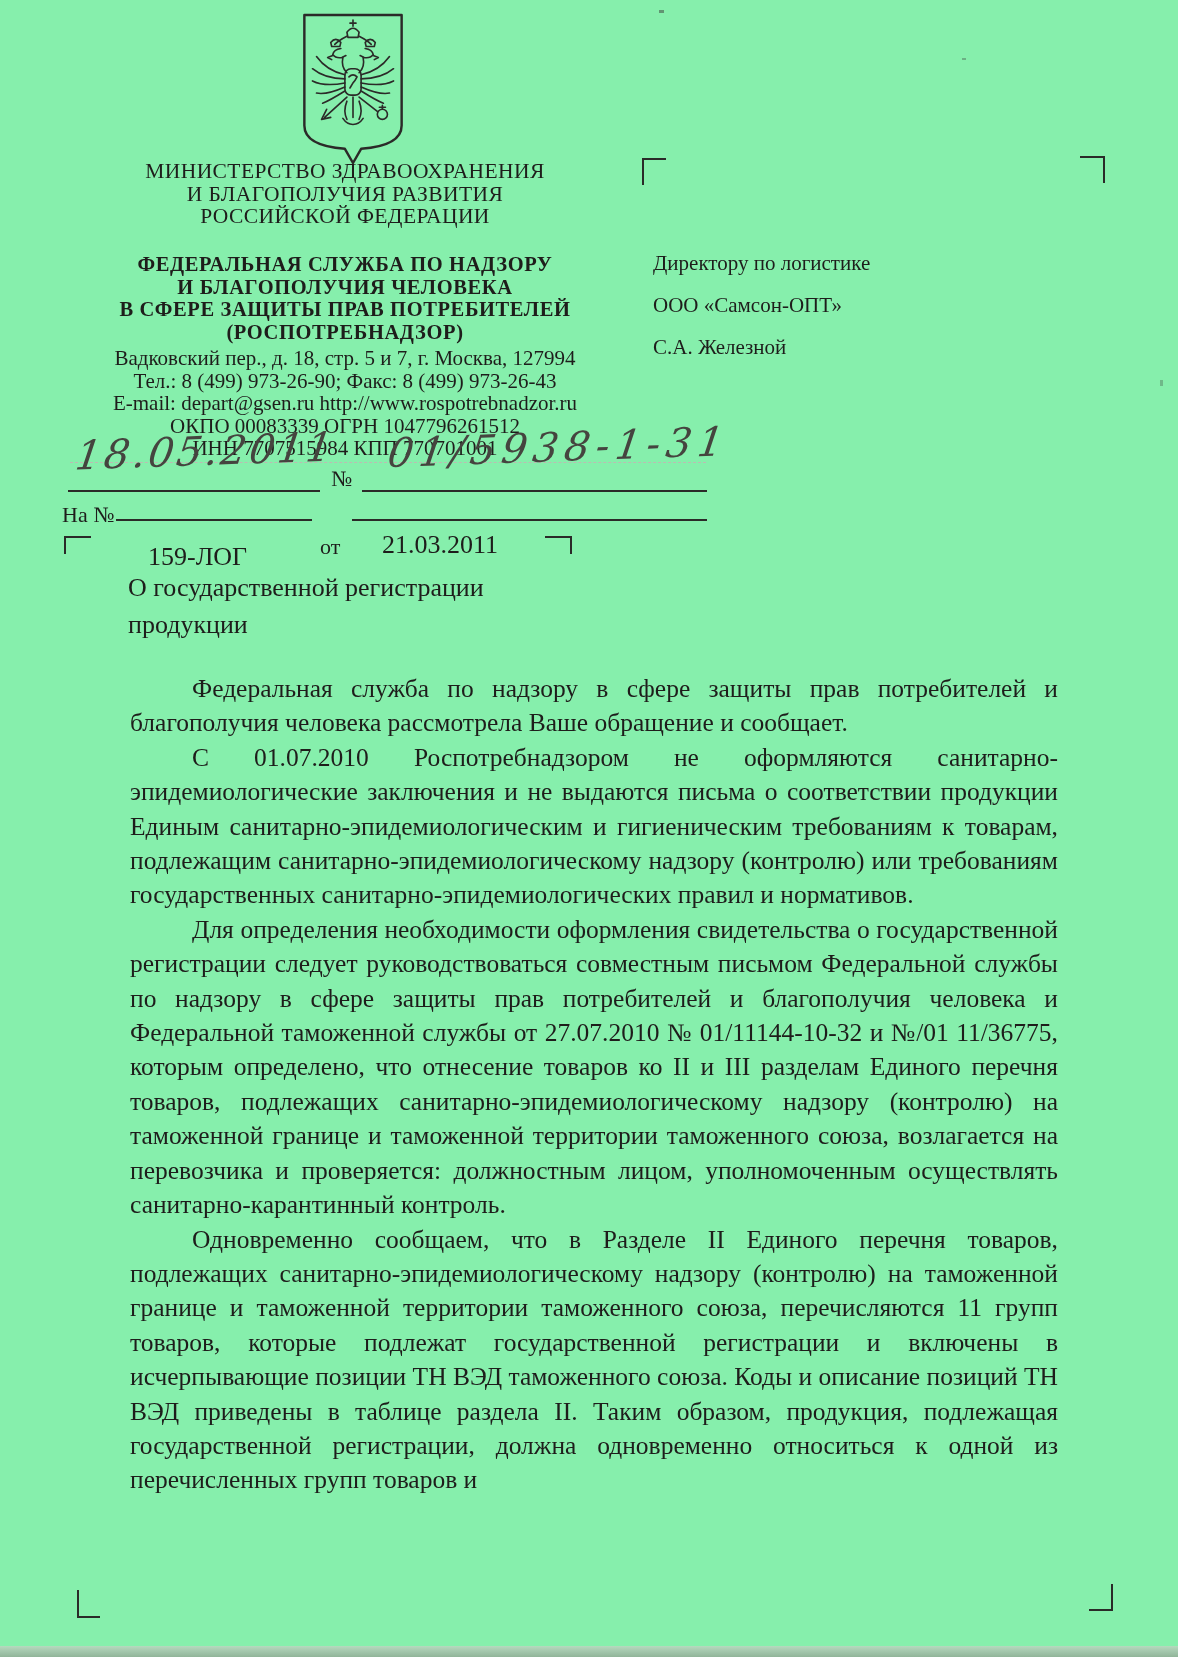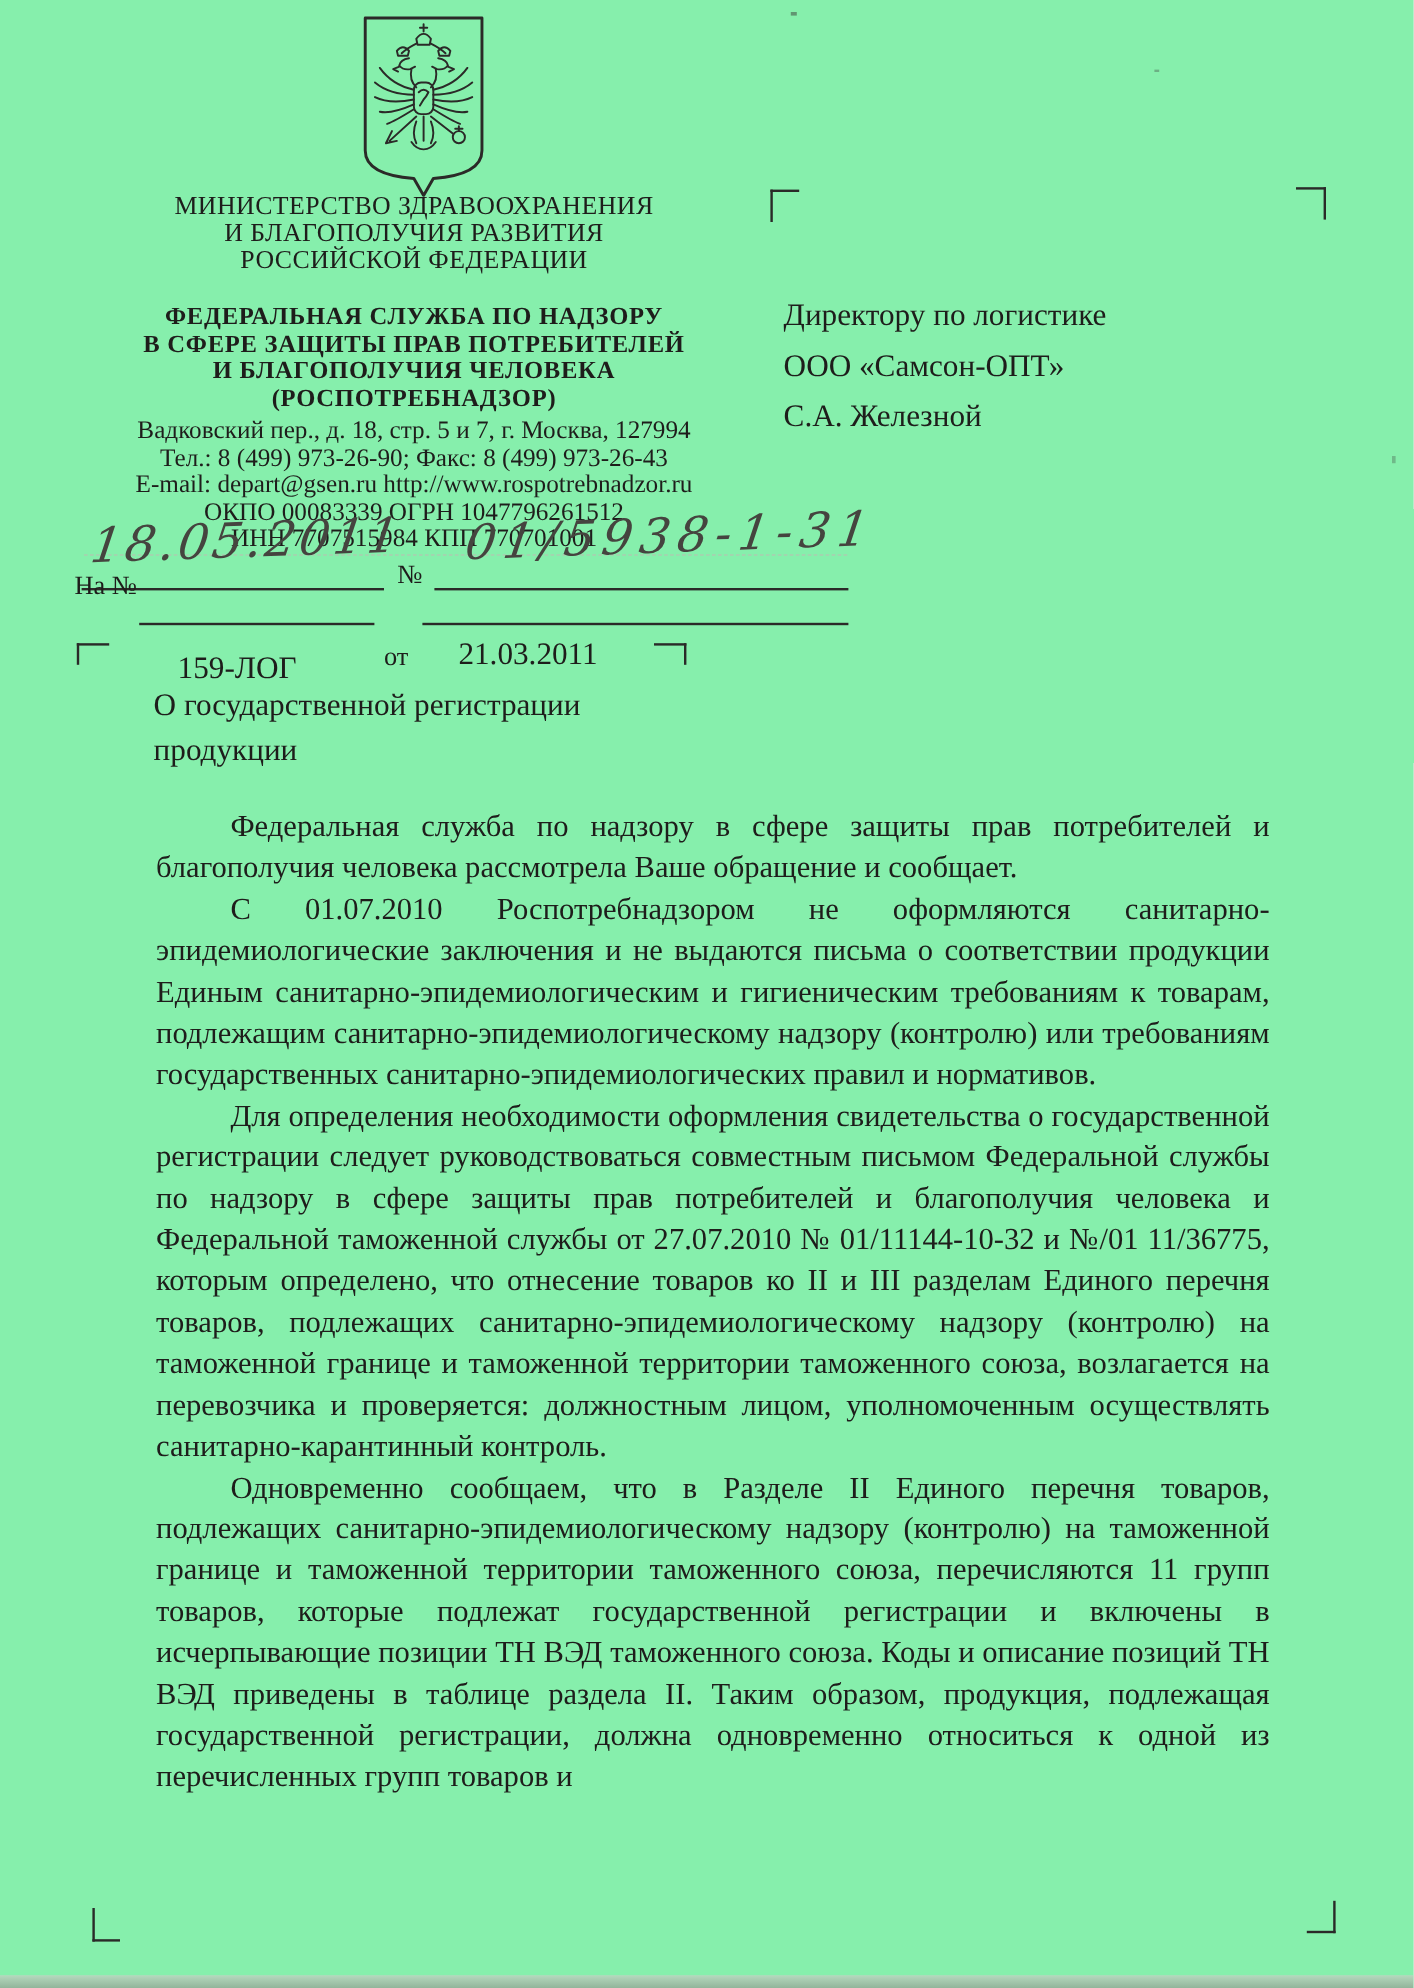--- a/index.html
+++ b/index.html
@@ -16,21 +16,21 @@
   .emblem { position:absolute; left:296px; top:12px; width:114px; height:152px; }
   .lh-col { position:absolute; left:80px; top:0; width:530px; text-align:center; }
   .ministry { position:absolute; left:0; top:160px; width:100%;
     font-size:21.5px; line-height:22.5px; letter-spacing:0.4px; }
   .service  { position:absolute; left:0; top:253px; width:100%;
     font-weight:bold; font-size:20.5px; line-height:22.5px; letter-spacing:0.6px; }
   .addr     { position:absolute; left:0; top:347px; width:100%;
     font-size:21px; line-height:22.5px; }
   
   .recipient { position:absolute; left:653px; top:242px;
-    font-size:26px; line-height:42px; }
+    font-size:21px; line-height:42px; }
   
   .mark { position:absolute; }
   .mark-tl { border-top:2px solid #2a2a28; border-left:2px solid #2a2a28; }
   .mark-tr { border-top:2px solid #2a2a28; border-right:2px solid #2a2a28; }
   .mark-bl { border-bottom:2px solid #2a2a28; border-left:2px solid #2a2a28; }
   .mark-br { border-bottom:2px solid #2a2a28; border-right:2px solid #2a2a28; }
   
   .rule { position:absolute; height:2px; background:#2b2a28; }
   .dashed { position:absolute; height:0; border-top:1px dashed #bdbbb2; }
   .hand {
@@ -39,21 +39,21 @@
     font-style:italic;
     color:#45443f;
     letter-spacing:3px;
     transform:rotate(-2deg) skewX(-10deg);
     white-space:nowrap;
   }
   .hand-date   { left:76px;  top:428px; font-size:40px; }
   .hand-number { left:388px; top:424px; font-size:40px; letter-spacing:6px; }
   .lbl { position:absolute; font-size:22px; }
   .lbl-no   { left:331px; top:466px; }
-  .lbl-nano { left:62px;  top:475px; }
+  .lbl-nano { left:62px;  top:502px; }
   .lbl-ot   { left:320px; top:499px;margin-top:35px; }
   .typed { position:absolute; font-size:26px; white-space:nowrap; }
   .typed-in-number { left:148px; top:522px;margin-top:20px; }
   .typed-in-date   { left:382px; top:530px; }
   
   .subject { position:absolute; left:128px; top:569px;
     font-size:26px; line-height:37px; }
   
   .body-text { position:absolute; left:130px; top:672px; width:928px;
     font-size:25.5px; line-height:34.4px; text-align:justify; }
@@ -101,22 +101,22 @@
   </svg>
 
   <div class="lh-col">
     <div class="ministry">
       <div>МИНИСТЕРСТВО ЗДРАВООХРАНЕНИЯ</div>
       <div>И БЛАГОПОЛУЧИЯ РАЗВИТИЯ</div>
       <div>РОССИЙСКОЙ ФЕДЕРАЦИИ</div>
     </div>
     <div class="service">
       <div>ФЕДЕРАЛЬНАЯ СЛУЖБА ПО НАДЗОРУ</div>
+      <div>И БЛАГОПОЛУЧИЯ ЧЕЛОВЕКА</div>
       <div>В СФЕРЕ ЗАЩИТЫ ПРАВ ПОТРЕБИТЕЛЕЙ</div>
-      <div>И БЛАГОПОЛУЧИЯ ЧЕЛОВЕКА</div>
       <div>(РОСПОТРЕБНАДЗОР)</div>
     </div>
     <div class="addr">
       <div>Вадковский пер., д. 18, стр. 5 и 7,  г. Москва, 127994</div>
       <div>Тел.: 8 (499) 973-26-90; Факс: 8 (499) 973-26-43</div>
       <div>E-mail: depart@gsen.ru  http://www.rospotrebnadzor.ru</div>
       <div>ОКПО 00083339  ОГРН 1047796261512</div>
       <div>ИНН 7707515984  КПП 770701001</div>
     </div>
   </div>

